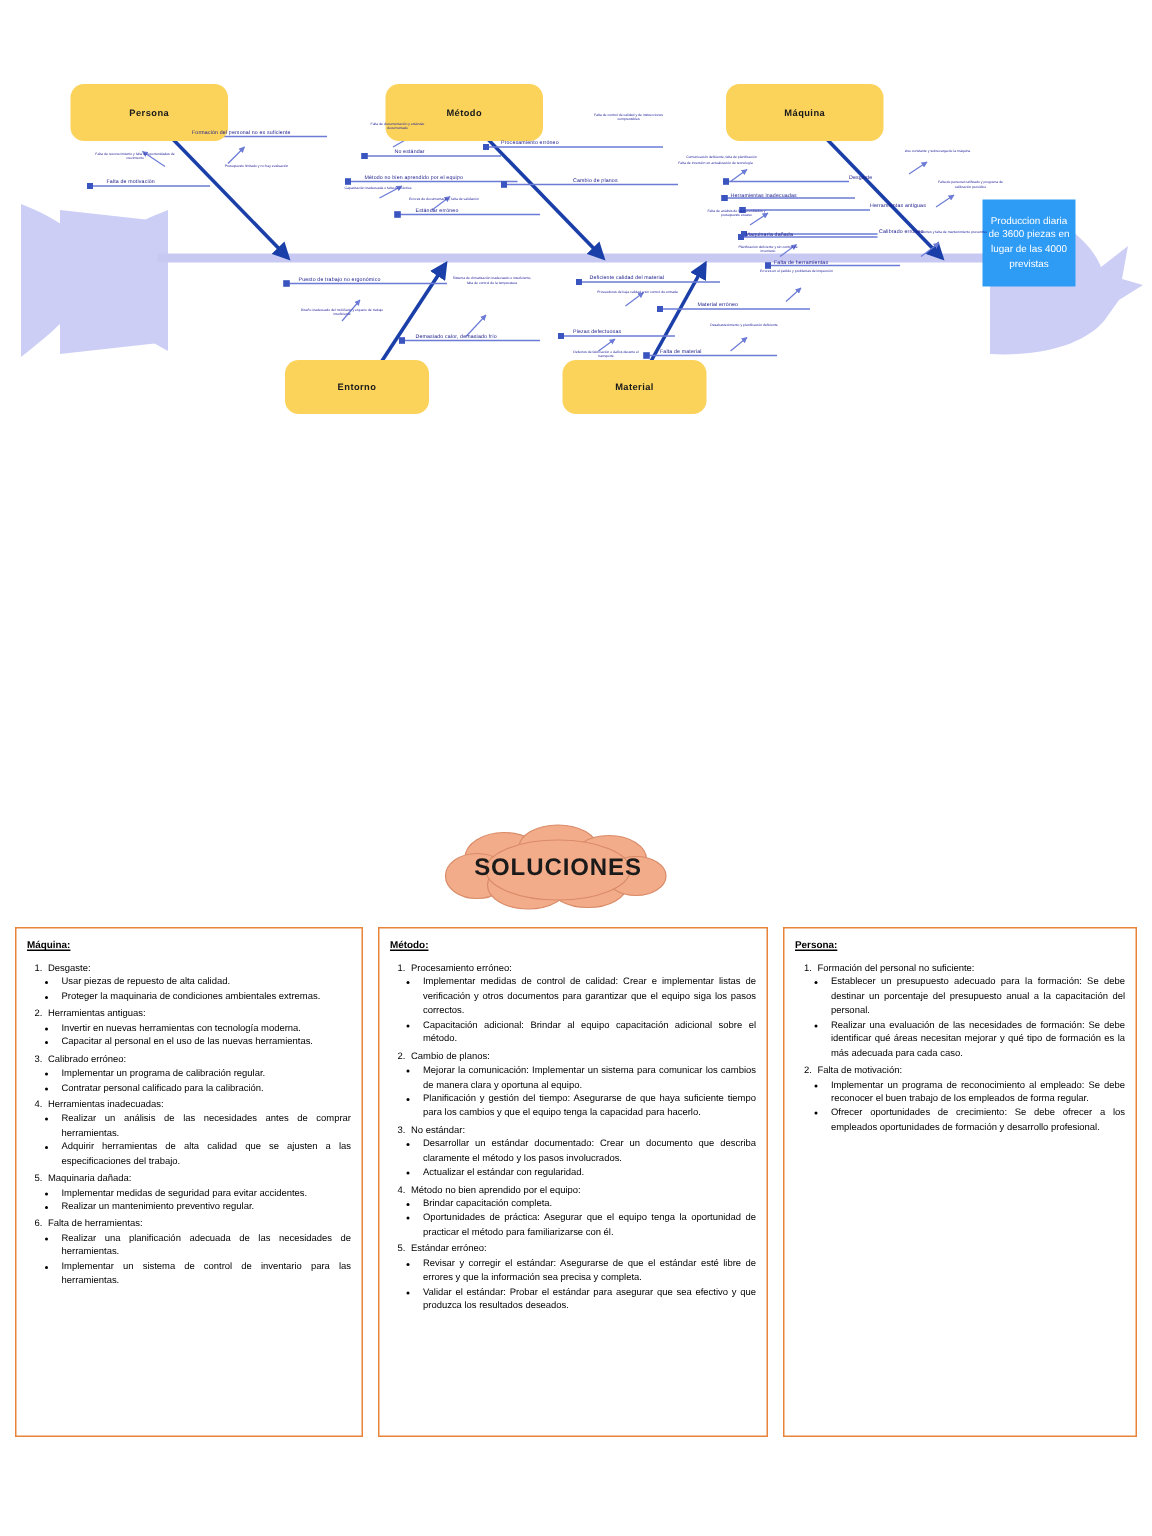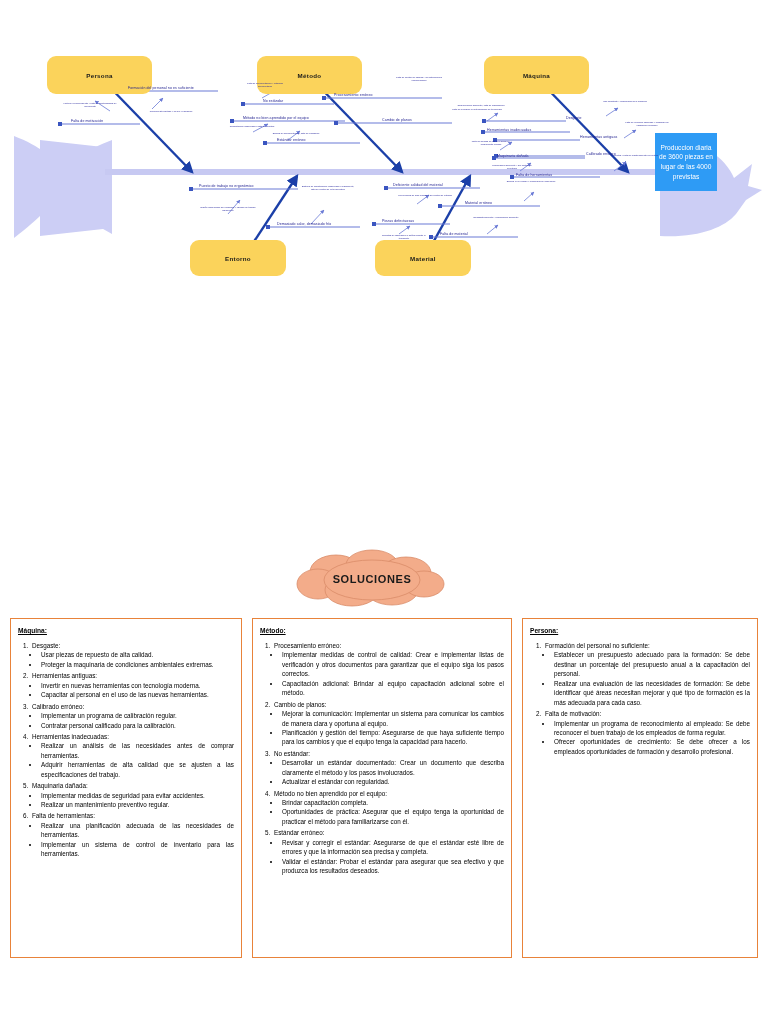--- a/index.html
+++ b/index.html
@@ -55,21 +55,21 @@
     letter-spacing:0px;
   }
 
   
   #cloud-wrap{
     position:absolute;left:292px;top:548px;width:160px;height:62px;
   }
   #cloud-title{
     position:absolute;left:0;top:0;width:160px;height:62px;
     display:flex;align-items:center;justify-content:center;
-    font-size:11px;font-weight:bold;letter-spacing:.6px;
+    font-size:16px;font-weight:bold;letter-spacing:.6px;
     color:#1a1a1a;
     z-index:3;
   }
 
   
   #sol-row{
     position:absolute;left:10px;top:618px;width:748px;
     display:flex;gap:10px;align-items:flex-start;
   }
   .sol-col{

